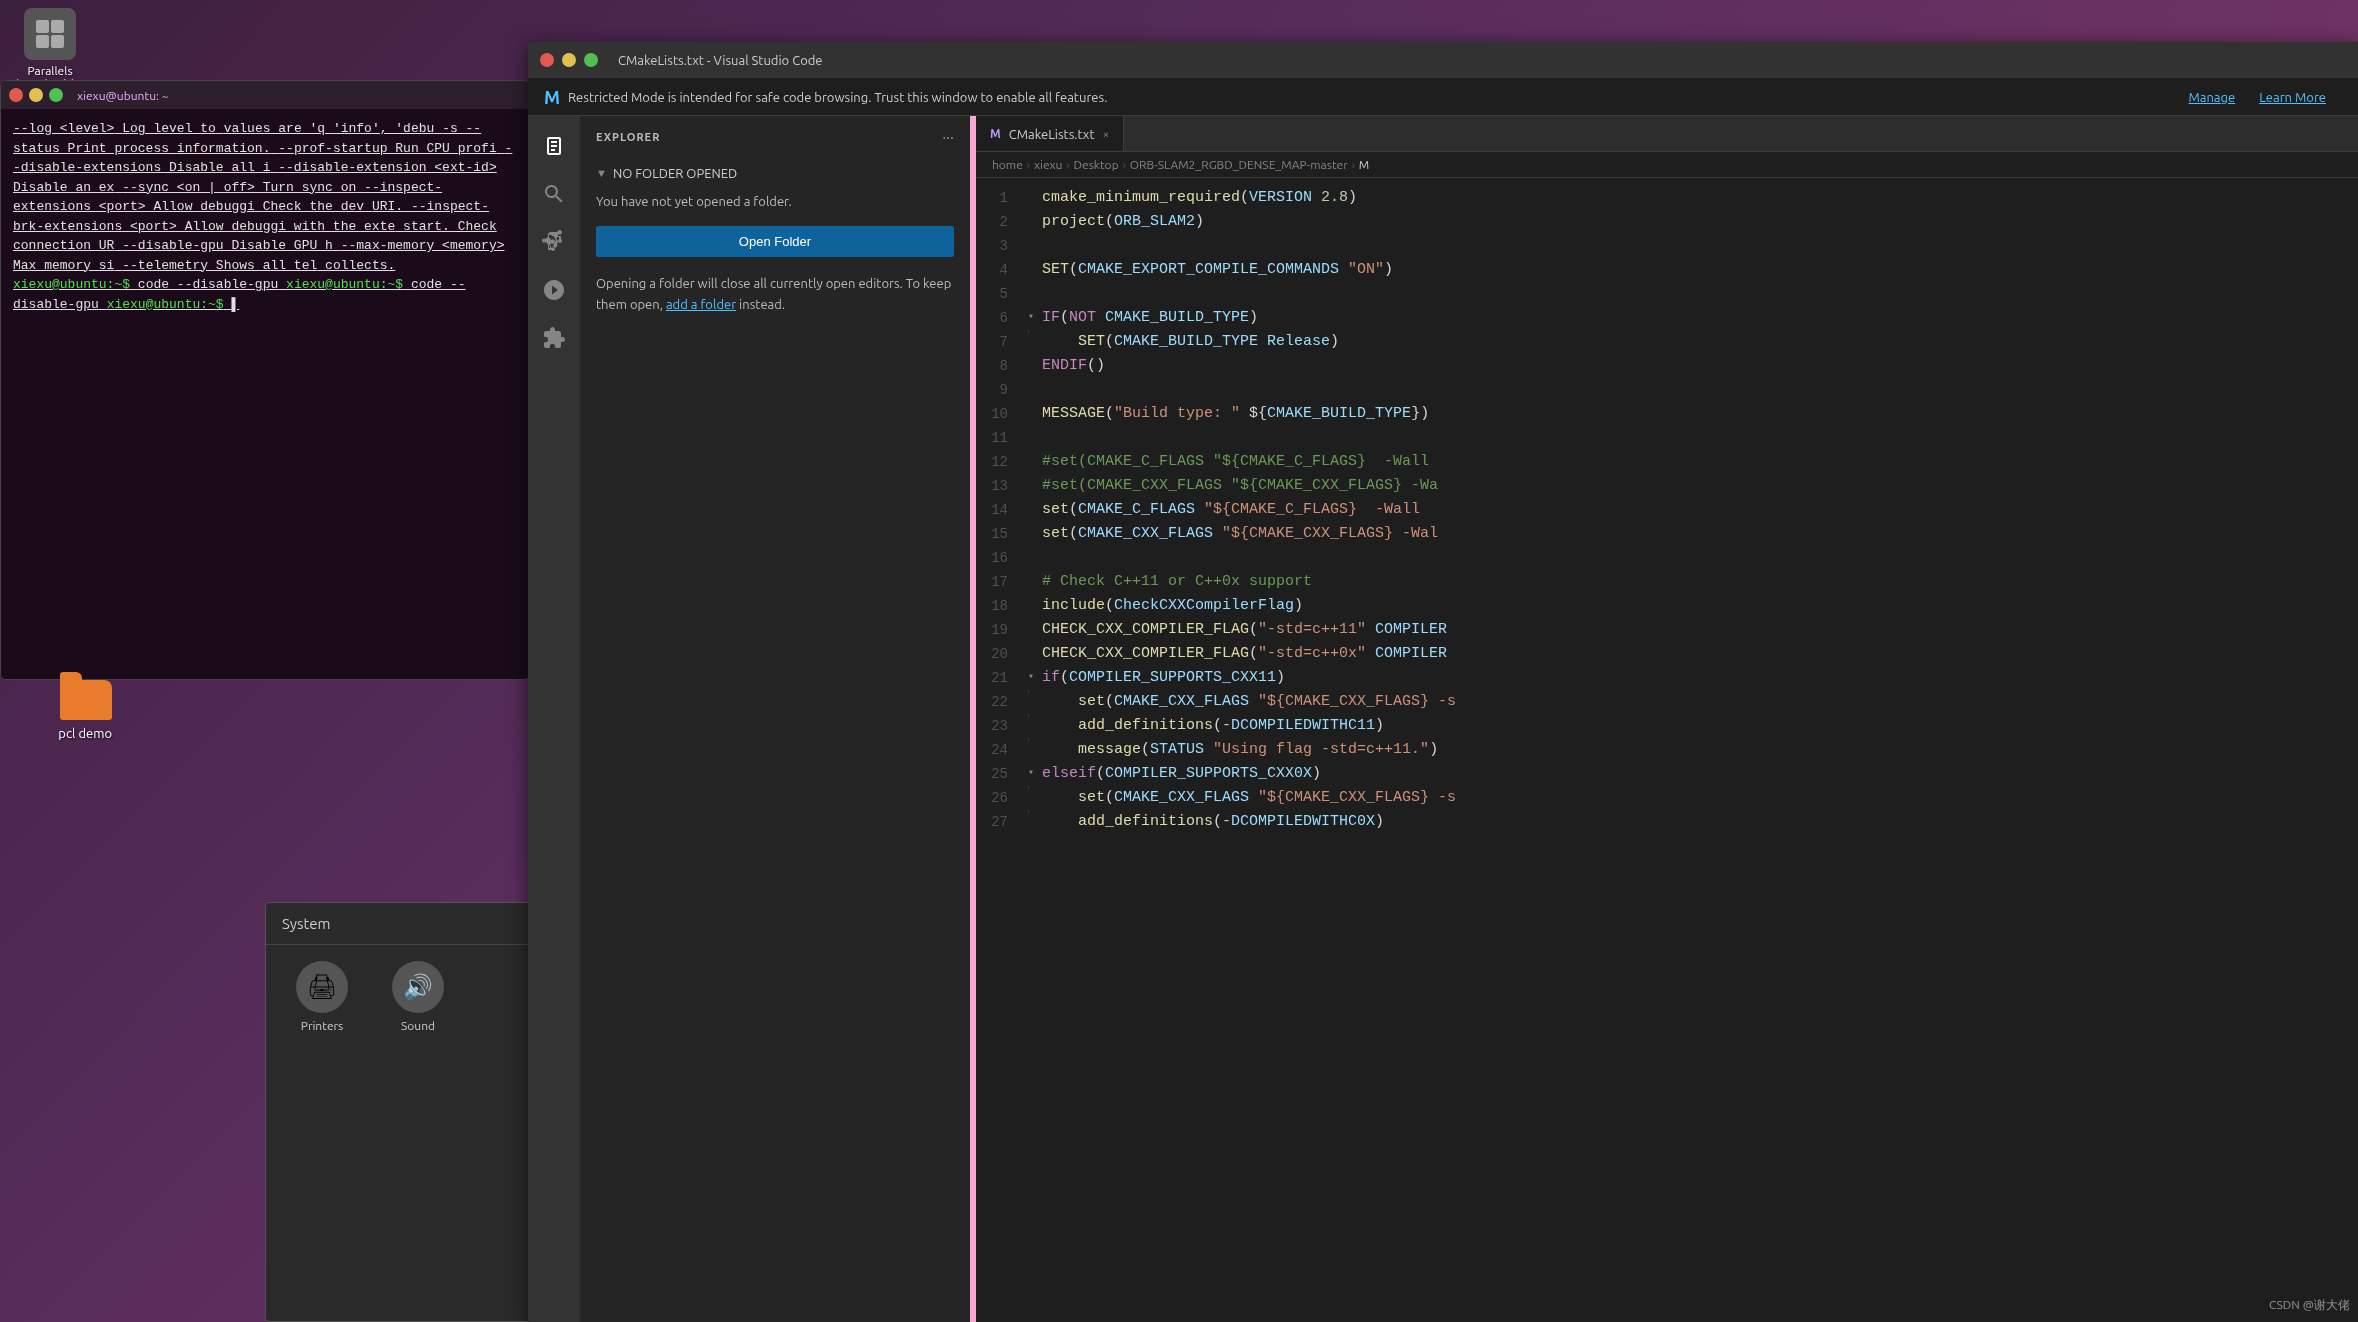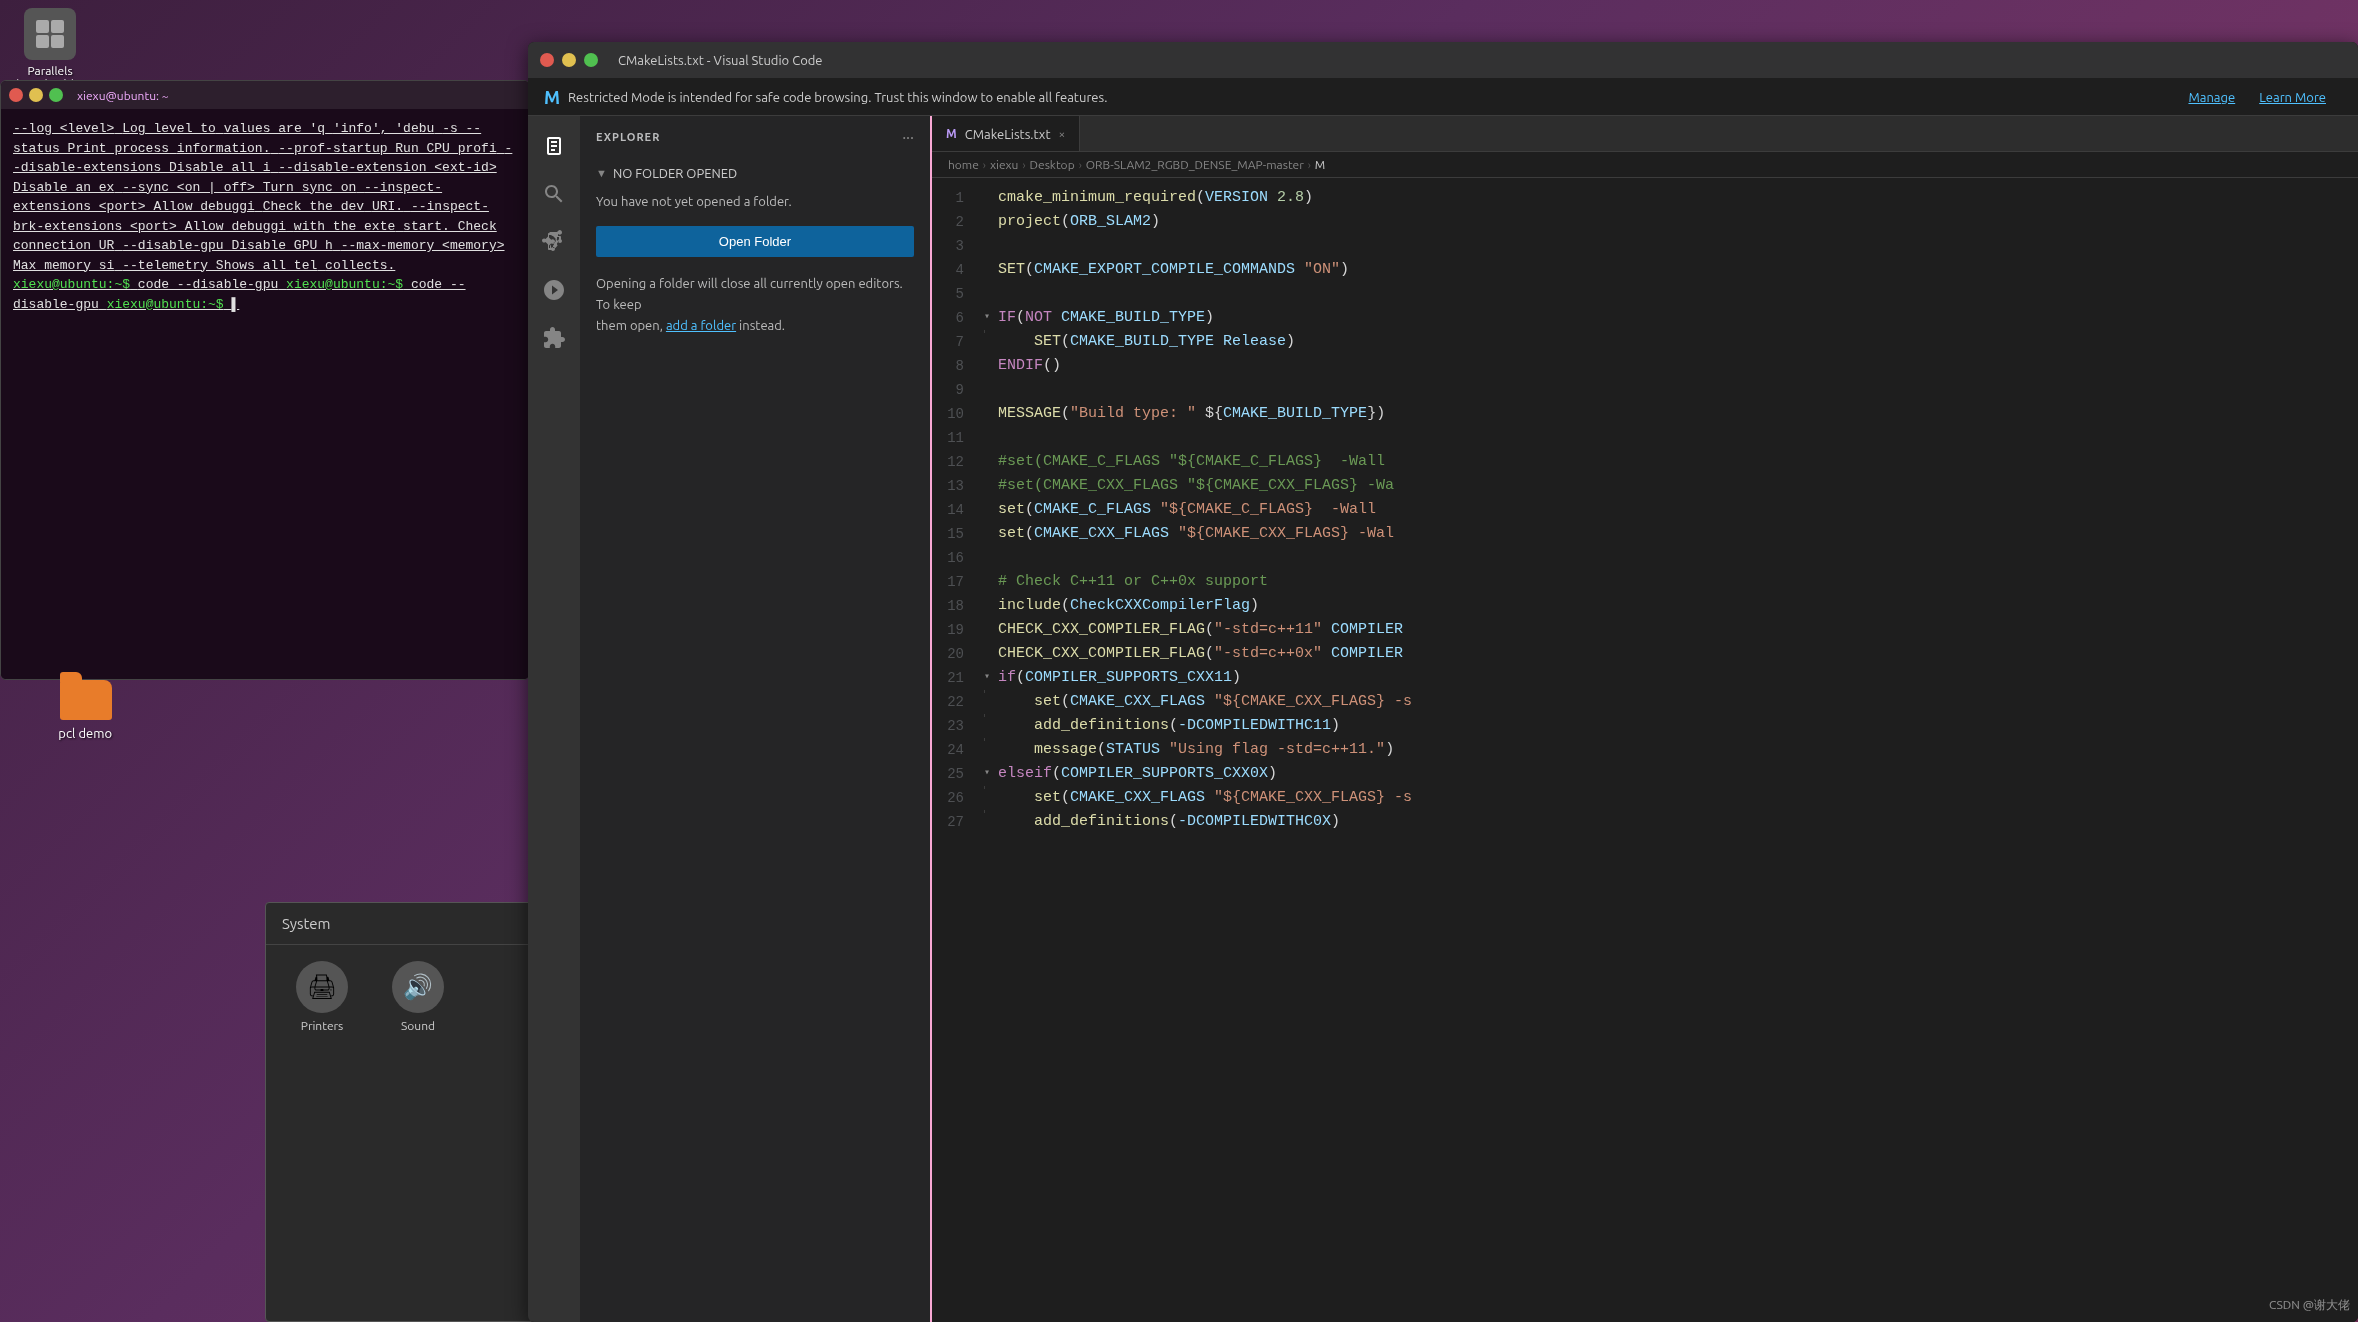--- a/index.html
+++ b/index.html
@@ -156,21 +156,21 @@
     
     .vscode-window {
       position: absolute;
       top: 42px;
       left: 528px;
       width: 1830px;
       height: 1280px;
       background: #1e1e1e;
       display: flex;
       flex-direction: column;
-      border-radius: 6px;
+      border-radius: 1px;
       overflow: hidden;
       box-shadow: 0 4px 20px rgba(0,0,0,0.6);
     }
 
     
     .vscode-titlebar {
       height: 36px;
       background: #323233;
       display: flex;
       align-items: center;
@@ -247,23 +247,23 @@
       justify-content: center;
       color: #858585;
       font-size: 22px;
       cursor: pointer;
       border-radius: 4px;
     }
     .activity-icon.active { color: #ffffff; }
 
     
     .sidebar {
-      width: 352px;
+      width: 396px;
       background: #252526;
-      border-right: 2px solid #f9a8d4;
+      border-right: 6px solid #f9a8d4;
       display: flex;
       flex-direction: column;
       flex-shrink: 0;
     }
     .sidebar-header {
       padding: 12px 16px 8px;
       display: flex;
       align-items: center;
       justify-content: space-between;
     }

